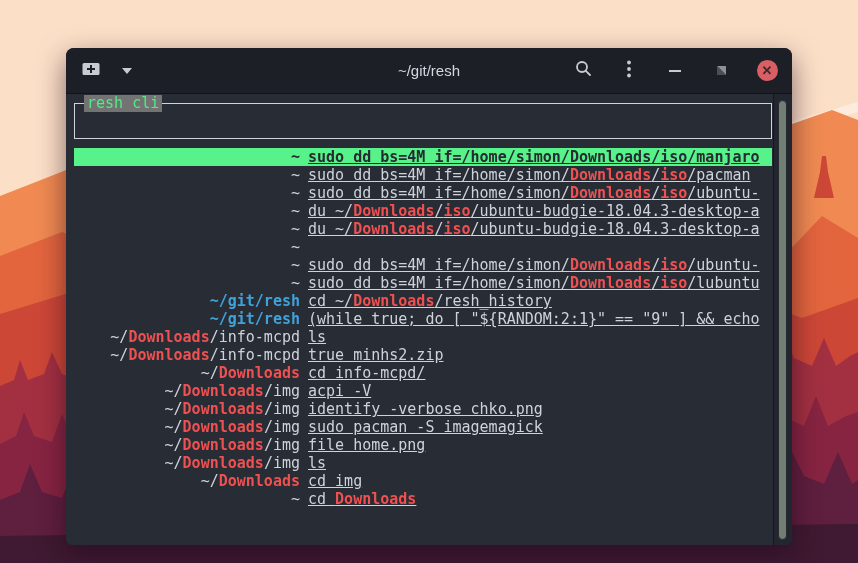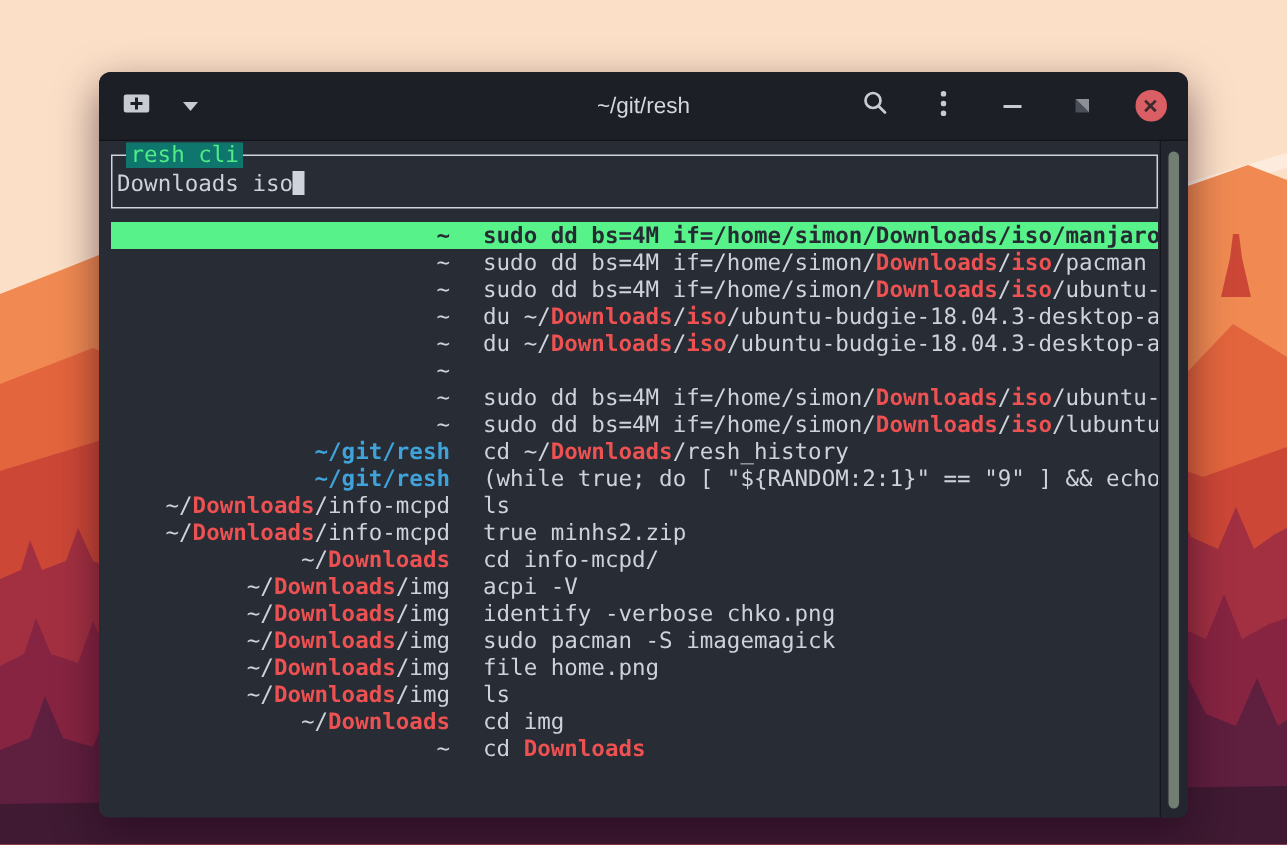--- a/index.html
+++ b/index.html
@@ -36,29 +36,29 @@
     position:absolute; top:46px; left:0; right:0; bottom:0;
     padding:8px 20px 4px 8px; border-radius:0 0 6px 6px;
     font-size:15px; color:#ced3db; overflow:hidden;
   }
   .querybox {
     position:relative; margin-top:1px; height:36px;
     border:1px solid #cfd4dc;
   }
   .querybox .legend {
     position:absolute; top:-9px; left:9px; padding:0 3px;
-    background:#0f766e; color:#50ec85; font-size:15px; line-height:17px;
+    background:#737373; color:#50ec85; font-size:15px; line-height:17px;
   }
   .queryline { padding:9px 0 0 3px; white-space:pre; }
   .cursor { display:inline-block; width:8px; height:16px; background:#cfd4dc; vertical-align:-3px; }
 
   .list { margin-top:9px; }
   .row { display:flex; height:18px; line-height:18px; white-space:pre; overflow:hidden; }
   .ctx { flex:none; width:226px; text-align:right; overflow:hidden; }
-  .cmd { flex:1; margin-left:22px; overflow:hidden; }
+  .cmd { flex:1; margin-left:8px; overflow:hidden;text-decoration:underline; }
   .seg-m { color:#ed5151; font-weight:700; }
   .seg-d { color:#3fa3da; font-weight:700; }
   .row.selected { background:#57f289; color:#262a33; font-weight:700; }
   .row.selected .seg-m, .row.selected .seg-d { color:#262a33; }
 
   
   .scroll-track {
     position:absolute; top:46px; right:0; bottom:0; width:19px;
     background:#23262f; border-left:1px solid #15171c; border-radius:0 0 6px 0;
   }
@@ -137,21 +137,20 @@
           <span class="close-x">✕</span>
         </span>
       </div>
     </div>
   </div>
 
   <div class="content">
 
     <div class="querybox">
       <span class="legend">resh cli</span>
-      <div class="queryline"><span>Downloads iso</span><span class="cursor"></span></div>
     </div>
 
     <div class="list">
         <div class="row selected"><span class="ctx"><span class="seg-p">~</span></span><span class="cmd"><span class="seg-p">sudo dd bs=4M if=/home/simon/</span><span class="seg-m">Downloads</span><span class="seg-p">/</span><span class="seg-m">iso</span><span class="seg-p">/manjaro</span></span></div>
         <div class="row"><span class="ctx"><span class="seg-p">~</span></span><span class="cmd"><span class="seg-p">sudo dd bs=4M if=/home/simon/</span><span class="seg-m">Downloads</span><span class="seg-p">/</span><span class="seg-m">iso</span><span class="seg-p">/pacman</span></span></div>
         <div class="row"><span class="ctx"><span class="seg-p">~</span></span><span class="cmd"><span class="seg-p">sudo dd bs=4M if=/home/simon/</span><span class="seg-m">Downloads</span><span class="seg-p">/</span><span class="seg-m">iso</span><span class="seg-p">/ubuntu-</span></span></div>
         <div class="row"><span class="ctx"><span class="seg-p">~</span></span><span class="cmd"><span class="seg-p">du ~/</span><span class="seg-m">Downloads</span><span class="seg-p">/</span><span class="seg-m">iso</span><span class="seg-p">/ubuntu-budgie-18.04.3-desktop-a</span></span></div>
         <div class="row"><span class="ctx"><span class="seg-p">~</span></span><span class="cmd"><span class="seg-p">du ~/</span><span class="seg-m">Downloads</span><span class="seg-p">/</span><span class="seg-m">iso</span><span class="seg-p">/ubuntu-budgie-18.04.3-desktop-a</span></span></div>
         <div class="row"><span class="ctx"><span class="seg-p">~</span></span></div>
         <div class="row"><span class="ctx"><span class="seg-p">~</span></span><span class="cmd"><span class="seg-p">sudo dd bs=4M if=/home/simon/</span><span class="seg-m">Downloads</span><span class="seg-p">/</span><span class="seg-m">iso</span><span class="seg-p">/ubuntu-</span></span></div>

